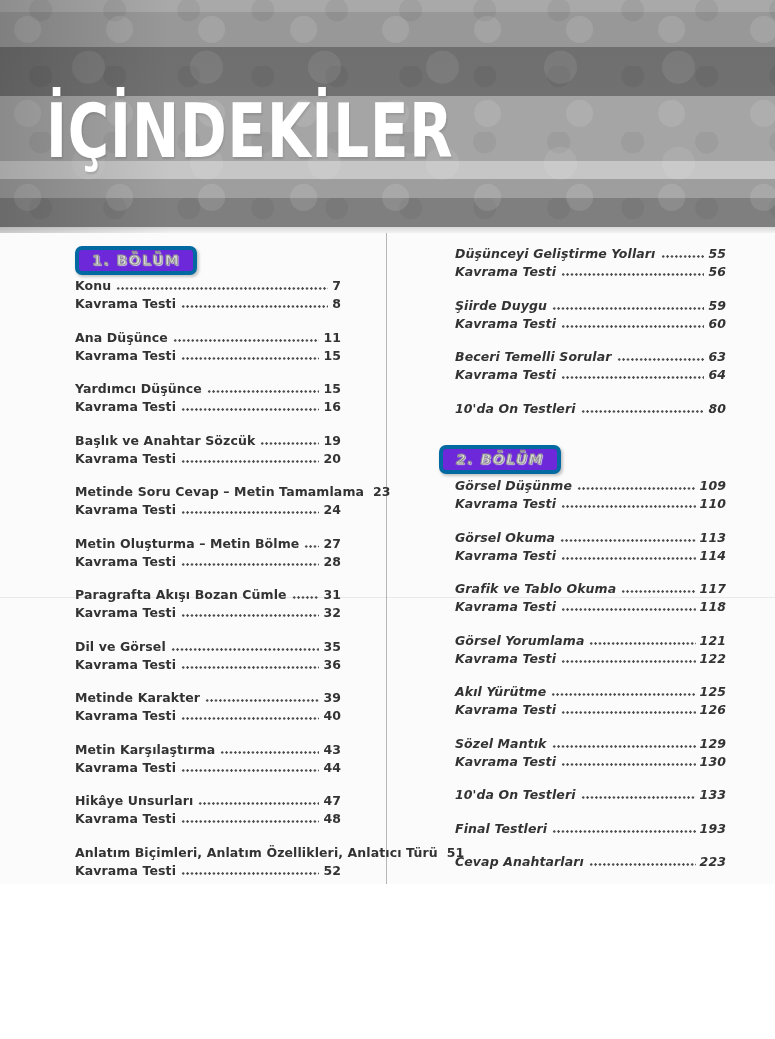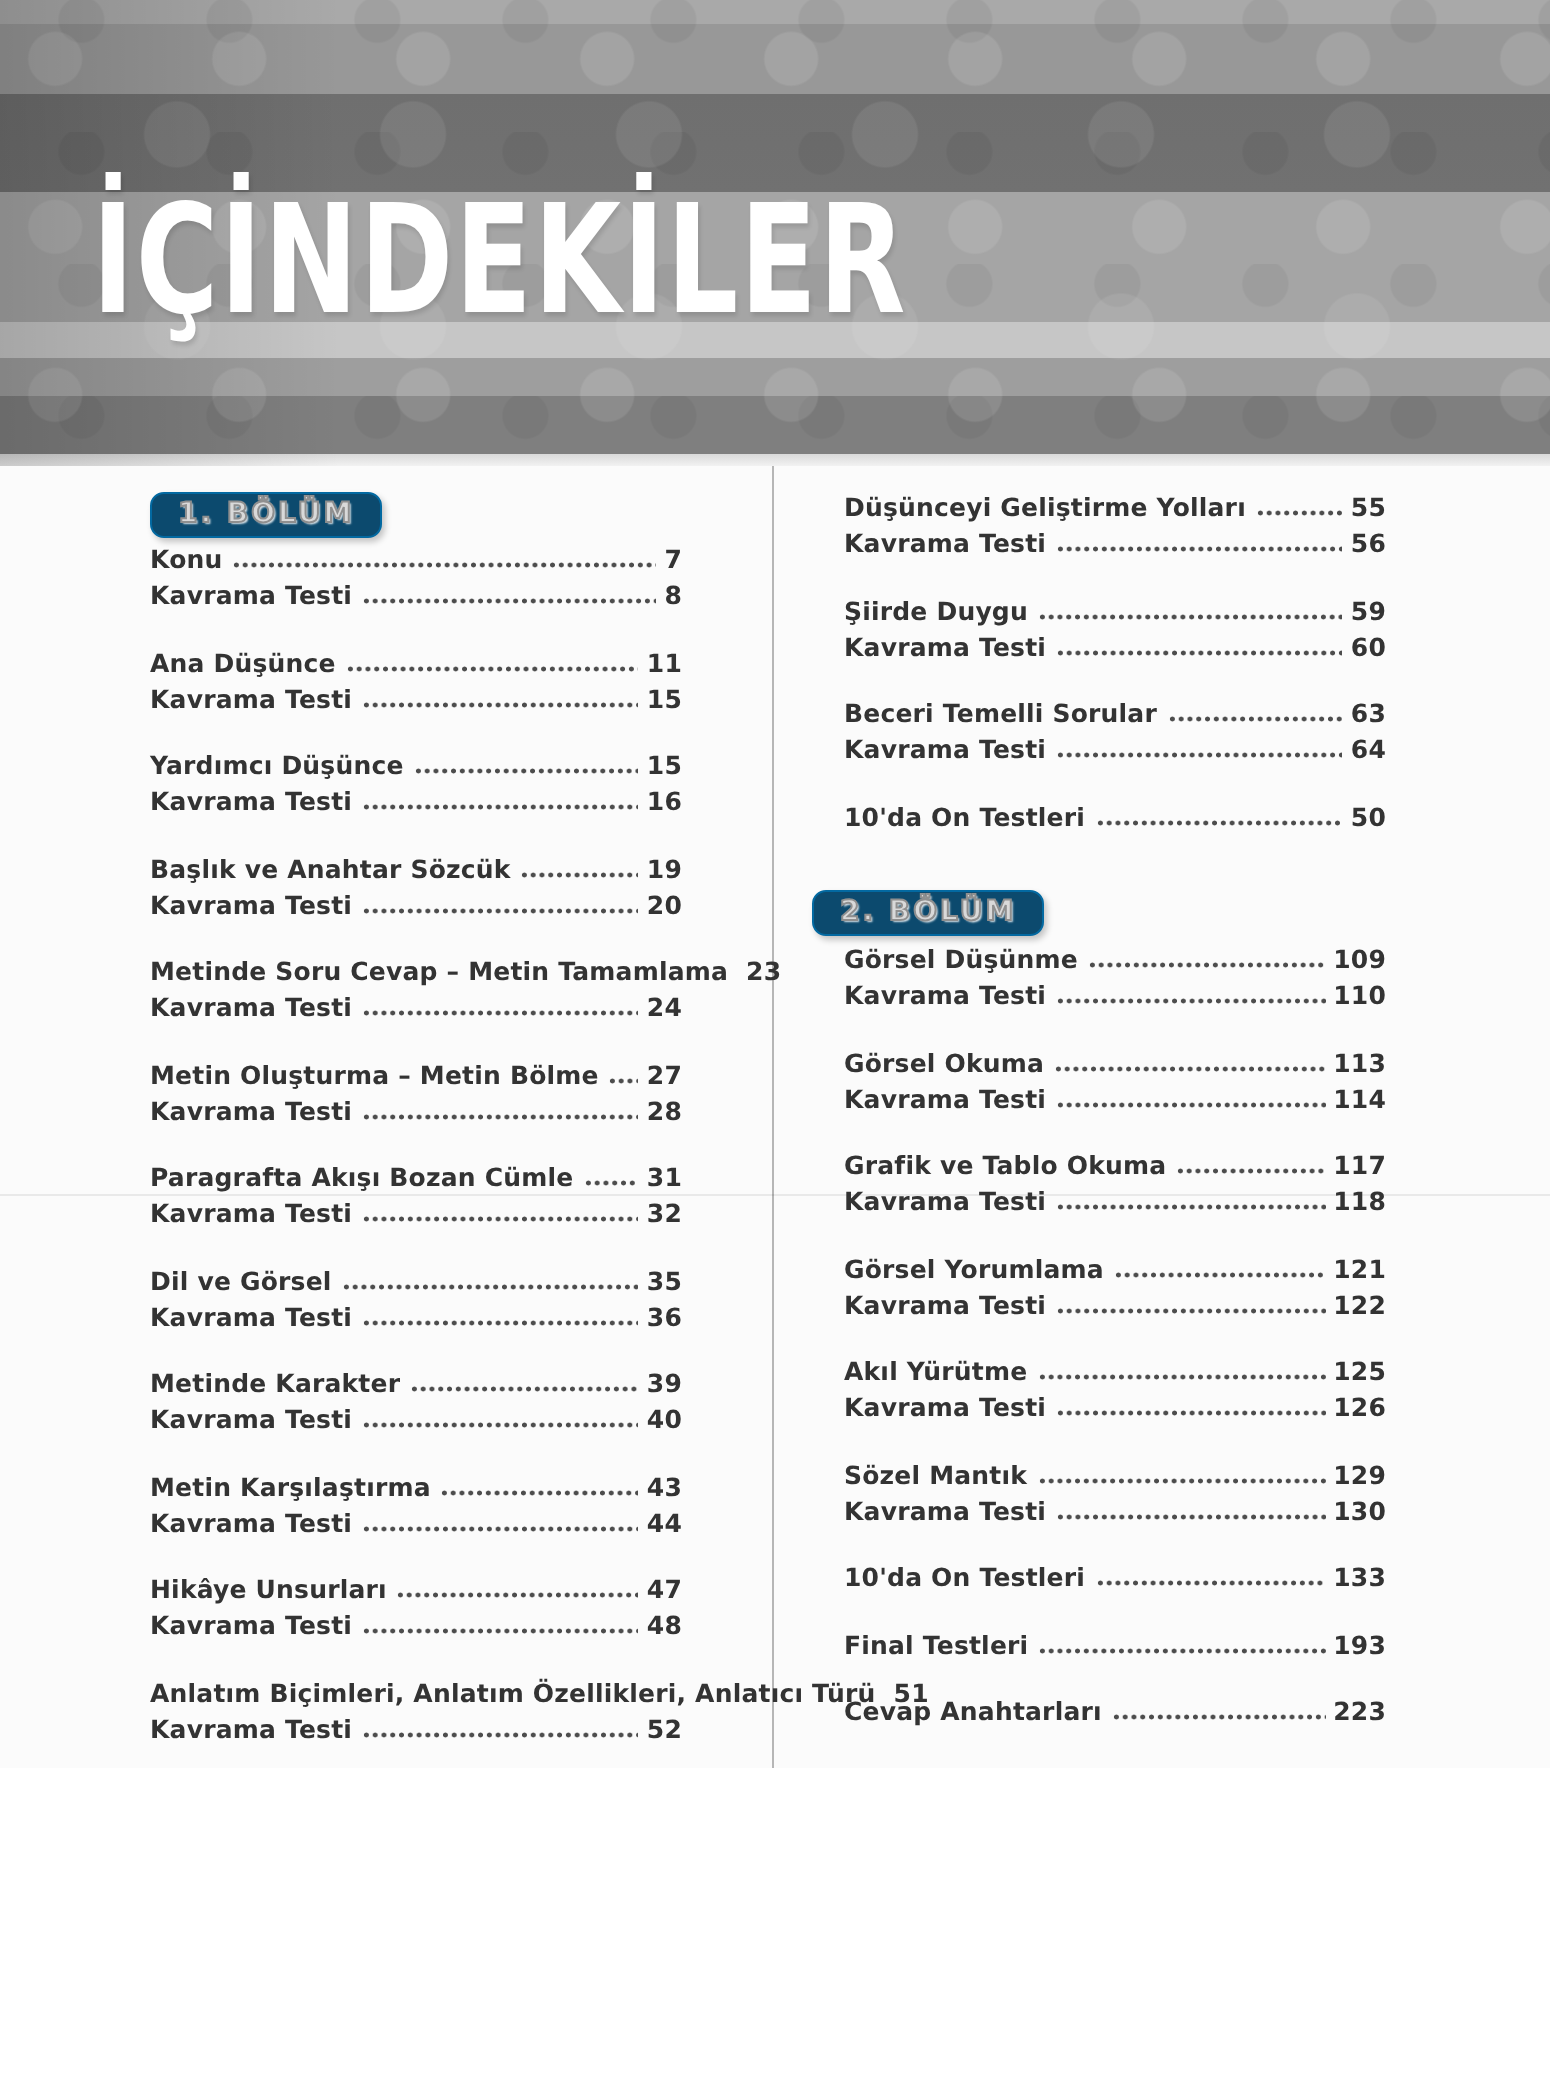--- a/index.html
+++ b/index.html
@@ -68,27 +68,27 @@
   .scanline {
     position: absolute;
     left: 0; top: 597px;
     width: 775px; height: 1px;
     background: rgba(0,0,0,0.07);
   }
 
   
   .col { position: absolute; top: 246px; }
   .col-left  { left: 75px;  width: 266px; }
-  .col-right { left: 406px; width: 287px; }
+  .col-right { left: 439px; width: 287px; font-style: italic; }
   .col-right .groups { padding-left: 16px; }
 
   .badge {
     display: inline-block;
-    background: #0c4a6e;
-    border: 1px solid #0369a1;
+    background: #6d28d9;
+    border: 4px solid #0369a1;
     border-radius: 7px;
     padding: 2px 13px 3px;
     font-size: 14px;
     font-weight: bold;
     letter-spacing: 1.5px;
     color: #d9d9d9;
     -webkit-text-stroke: 1px #8f8f8f;
     text-shadow: 1px 1px 1px rgba(255,255,255,0.85);
     box-shadow: 1.5px 2px 3px rgba(0,0,0,0.22);
     white-space: nowrap;
@@ -323,21 +323,21 @@
           <div class="toc-line">
     <span class="label">Kavrama Testi</span>
     <span class="dots"></span>
     <span class="pg">64</span>
   </div>
         </div>
         <div class="toc-group">
           <div class="toc-line">
     <span class="label">10'da On Testleri</span>
     <span class="dots"></span>
-    <span class="pg">50</span>
+    <span class="pg">80</span>
   </div>
         </div>
       </div>
     <div class="badge">2. BÖLÜM</div>
     <div class="groups">
         <div class="toc-group">
           <div class="toc-line">
     <span class="label">Görsel Düşünme</span>
     <span class="dots"></span>
     <span class="pg">109</span>

